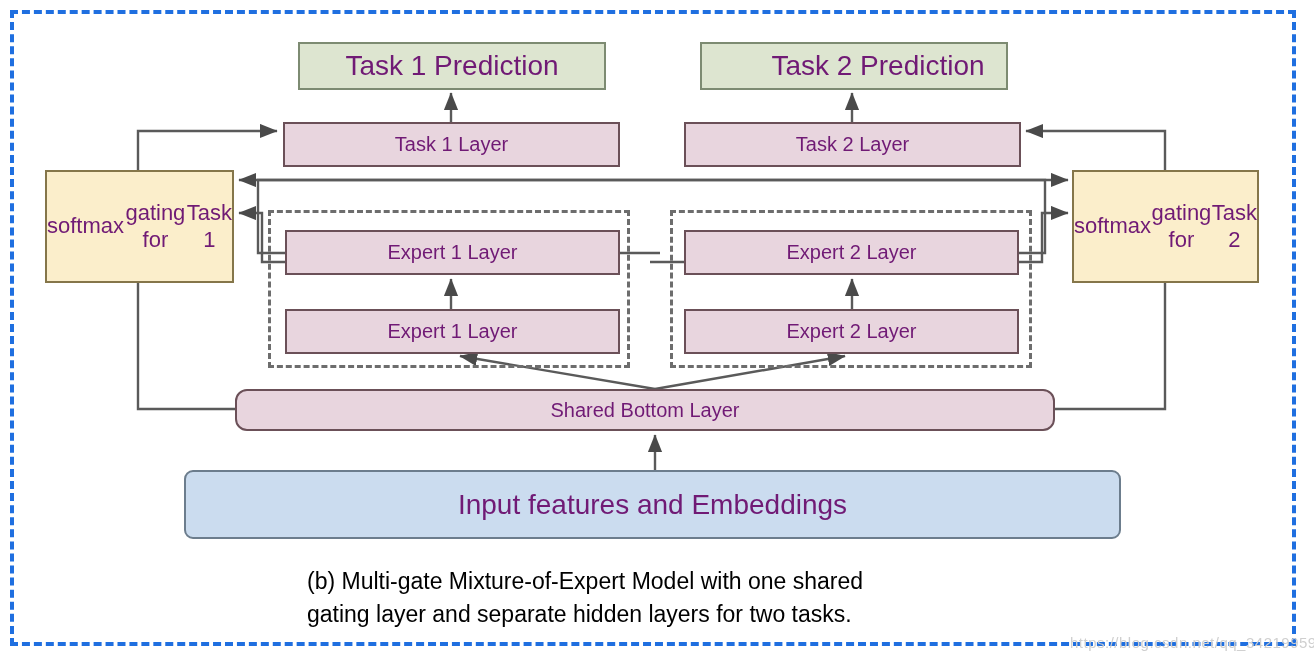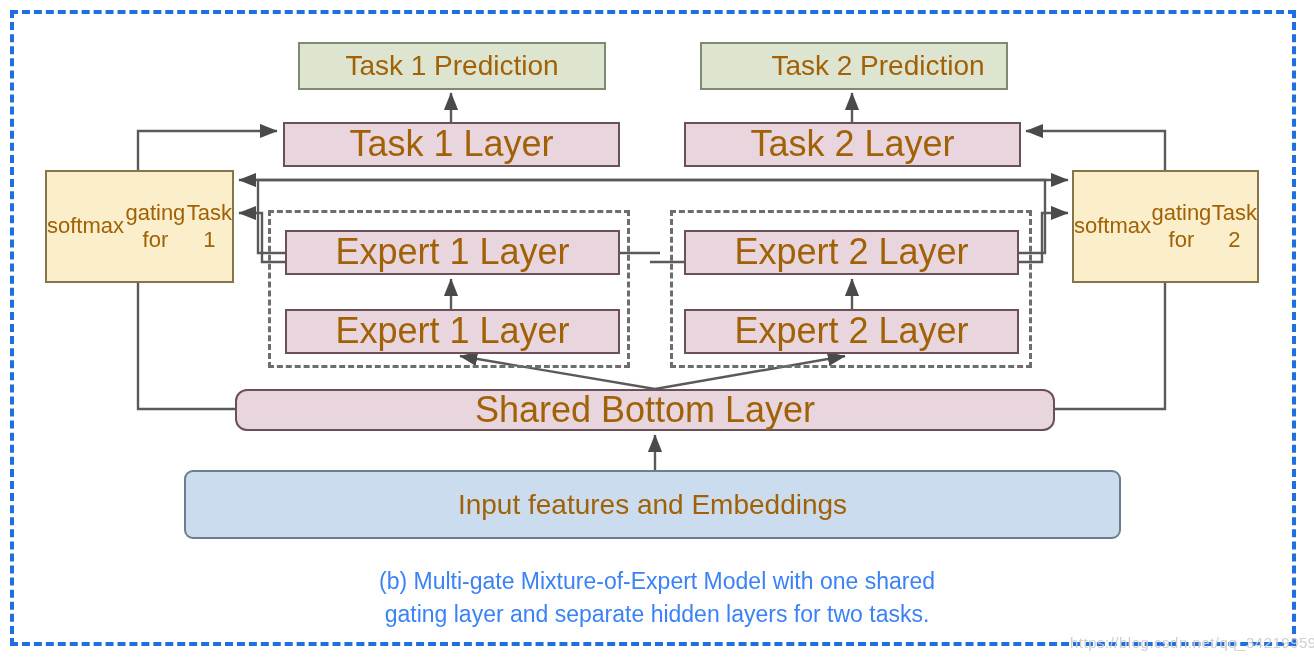--- a/index.html
+++ b/index.html
@@ -34,33 +34,33 @@
     height: 664px;
     pointer-events: none;
   }
   .node {
     position: absolute;
     box-sizing: border-box;
     display: flex;
     align-items: center;
     justify-content: center;
     text-align: center;
-    color: #a16207;
+    color: #701a75;
     border: 2px solid #5b4a4f;
     line-height: 1.12;
   }
   .node.pred {
     background: #dde5d0;
     border-color: #7d8b72;
     font-size: 28px;
   }
   .node.layer {
     background: #e8d5de;
     border-color: #6b5058;
-    font-size: 36px;
+    font-size: 20px;
   }
   .node.gate {
     background: #fbeecb;
     border-color: #85764a;
     font-size: 22px;
     flex-direction: row;
     line-height: 1.22;
   }
   .node.input {
     background: #cbdcef;
@@ -68,22 +68,22 @@
     border-radius: 9px;
     font-size: 28px;
   }
   .expert-group {
     position: absolute;
     box-sizing: border-box;
     border: 3px dashed #6d6d6d;
   }
   .caption {
     position: absolute;
-    text-align: center;
-    color: #3b82f6;
+    text-align: left;
+    color: #000000;
     font-size: 23px;
     line-height: 1.45;
   }
   .watermark {
     position: absolute;
     font-size: 15px;
     color: #cfcfcf;
     letter-spacing: 0.5px;
     white-space: nowrap;
   }

